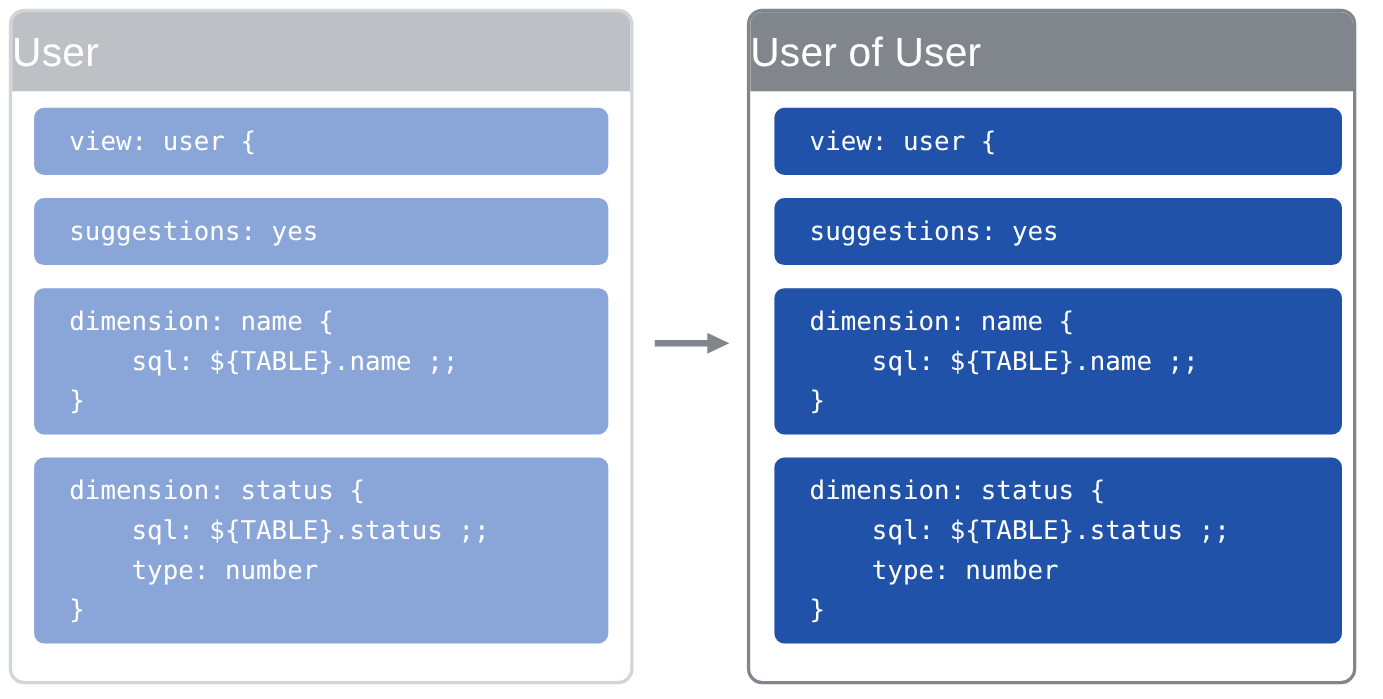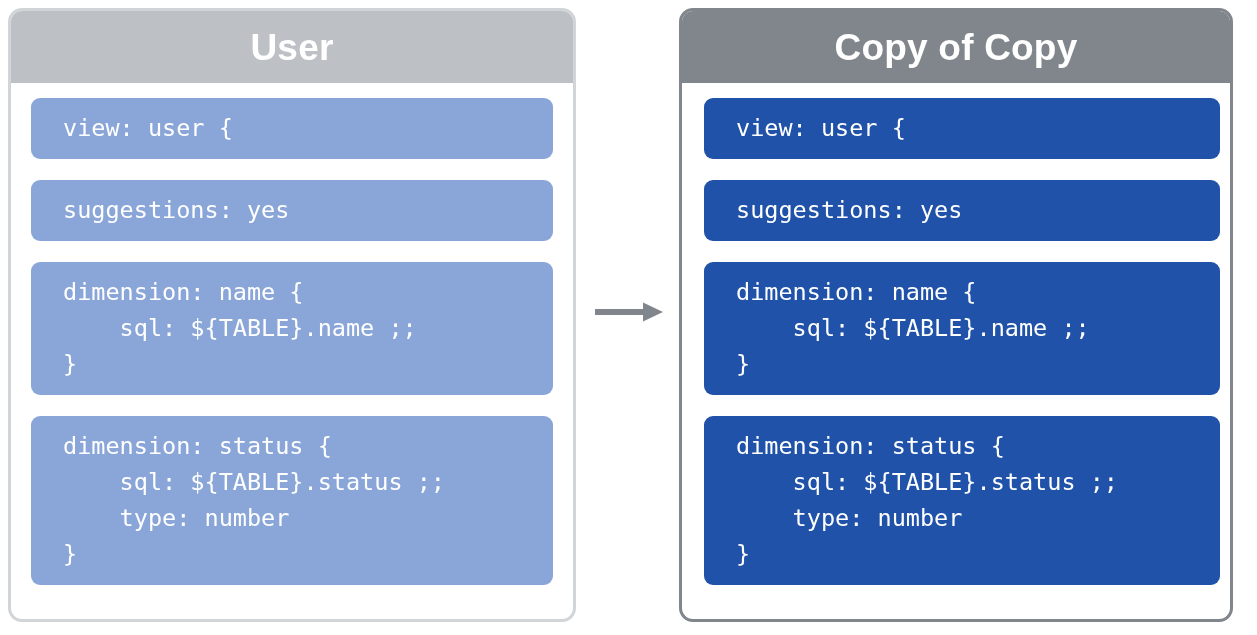--- a/index.html
+++ b/index.html
@@ -40,24 +40,24 @@
     top: 8px;
     width: 554px;
     height: 614px;
     border: 3px solid #80868b;
   }
 
   .panel-header {
     height: 72px;
     display: flex;
     align-items: center;
-    justify-content: center;
+    justify-content: flex-start;
     color: #ffffff;
     font-size: 37px;
-    font-weight: 700;
+    font-weight: 400;
     letter-spacing: 0.2px;
     line-height: 1;
     user-select: none;
   }
   .panel-left .panel-header { background: #bdc1c6; }
   .panel-right .panel-header { background: #80868b; }
 
   .panel-body {
     padding: 15px 20px 0 20px;
     box-sizing: border-box;
@@ -112,21 +112,21 @@
   </div>
 
   <div class="arrow">
     <svg width="68" height="24" viewBox="0 0 68 24" xmlns="http://www.w3.org/2000/svg">
       <path d="M0 9 H48 V2.5 L68 12 L48 21.5 V15 H0 Z" fill="#80868b"></path>
     </svg>
   </div>
 
   <div class="panel panel-right">
     <div class="panel-header">
-      <span>Copy of Copy</span>
+      <span>User of User</span>
     </div>
     <div class="panel-body">
       <div class="code-block">view: user {</div>
       <div class="code-block">suggestions: yes</div>
       <div class="code-block">dimension: name {
     sql: ${TABLE}.name ;;
 }</div>
       <div class="code-block">dimension: status {
     sql: ${TABLE}.status ;;
     type: number

